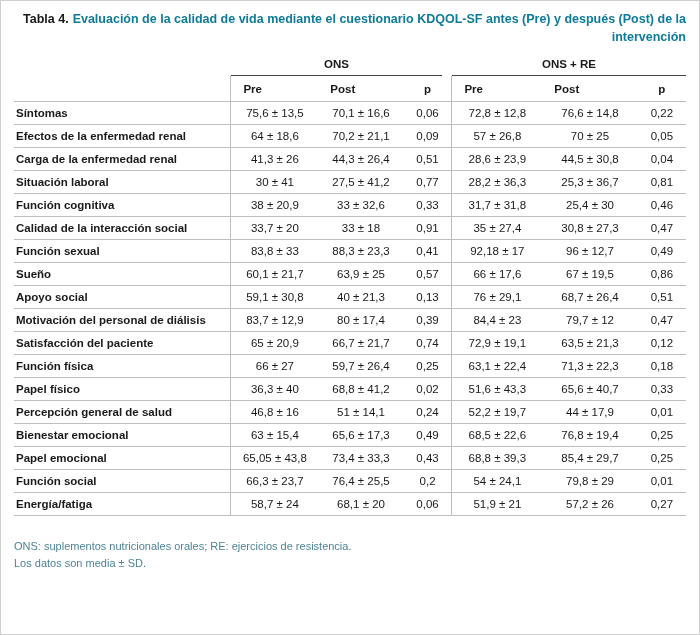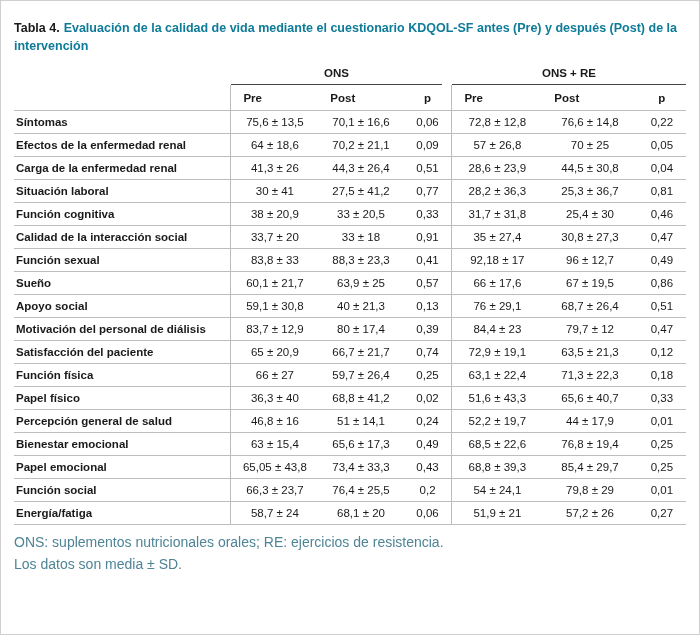--- a/index.html
+++ b/index.html
@@ -20,21 +20,22 @@
     background: #fff;
     padding: 10px 13px 8px 13px;
     overflow: hidden;
     font-family: "Liberation Sans", sans-serif;
     color: var(--text);
   }
   .title {
     font-weight: 700;
     font-size: 12.5px;
     line-height: 1.4;
-    margin: 9px 0 10px 0;
+    margin: 0 0 10px 0;
+    text-align: right;
   }
   .tnum { color: var(--title-number); margin-right: 4px; }
   .ttext { color: var(--accent); }
 
   table.kdqol {
     width: 100%;
     border-collapse: collapse;
     table-layout: fixed;
     font-size: 11.5px;
     color: var(--text);
@@ -76,23 +77,23 @@
     overflow: hidden;
   }
   tbody td.row-label {
     text-align: left;
     font-weight: 700;
     padding-left: 2px;
     white-space: normal;
   }
 
   .footnotes {
-    margin-top: 7px;
+    margin-top: 22px;
     color: var(--footnote-text);
-    font-size: 14px;
+    font-size: 11px;
     line-height: 1.55;
   }
 </style>
 </head>
 <body>
 
 <div class="figure">
 
   <div class="title">
     <span class="tnum">Tabla 4.</span><span class="ttext">Evaluación de la calidad de vida mediante el cuestionario KDQOL-SF antes (Pre) y después (Post) de la intervención</span>
@@ -161,21 +162,21 @@
           <td class="val start-data">30 ± 41</td>
           <td class="val">27,5 ± 41,2</td>
           <td class="val p-col">0,77</td>
           <td class="val start-group">28,2 ± 36,3</td>
           <td class="val">25,3 ± 36,7</td>
           <td class="val p-col">0,81</td>
         </tr>
         <tr>
           <td class="row-label">Función cognitiva</td>
           <td class="val start-data">38 ± 20,9</td>
-          <td class="val">33 ± 20,5</td>
+          <td class="val">33 ± 32,6</td>
           <td class="val p-col">0,33</td>
           <td class="val start-group">31,7 ± 31,8</td>
           <td class="val">25,4 ± 30</td>
           <td class="val p-col">0,46</td>
         </tr>
         <tr>
           <td class="row-label">Calidad de la interacción social</td>
           <td class="val start-data">33,7 ± 20</td>
           <td class="val">33 ± 18</td>
           <td class="val p-col">0,91</td>

